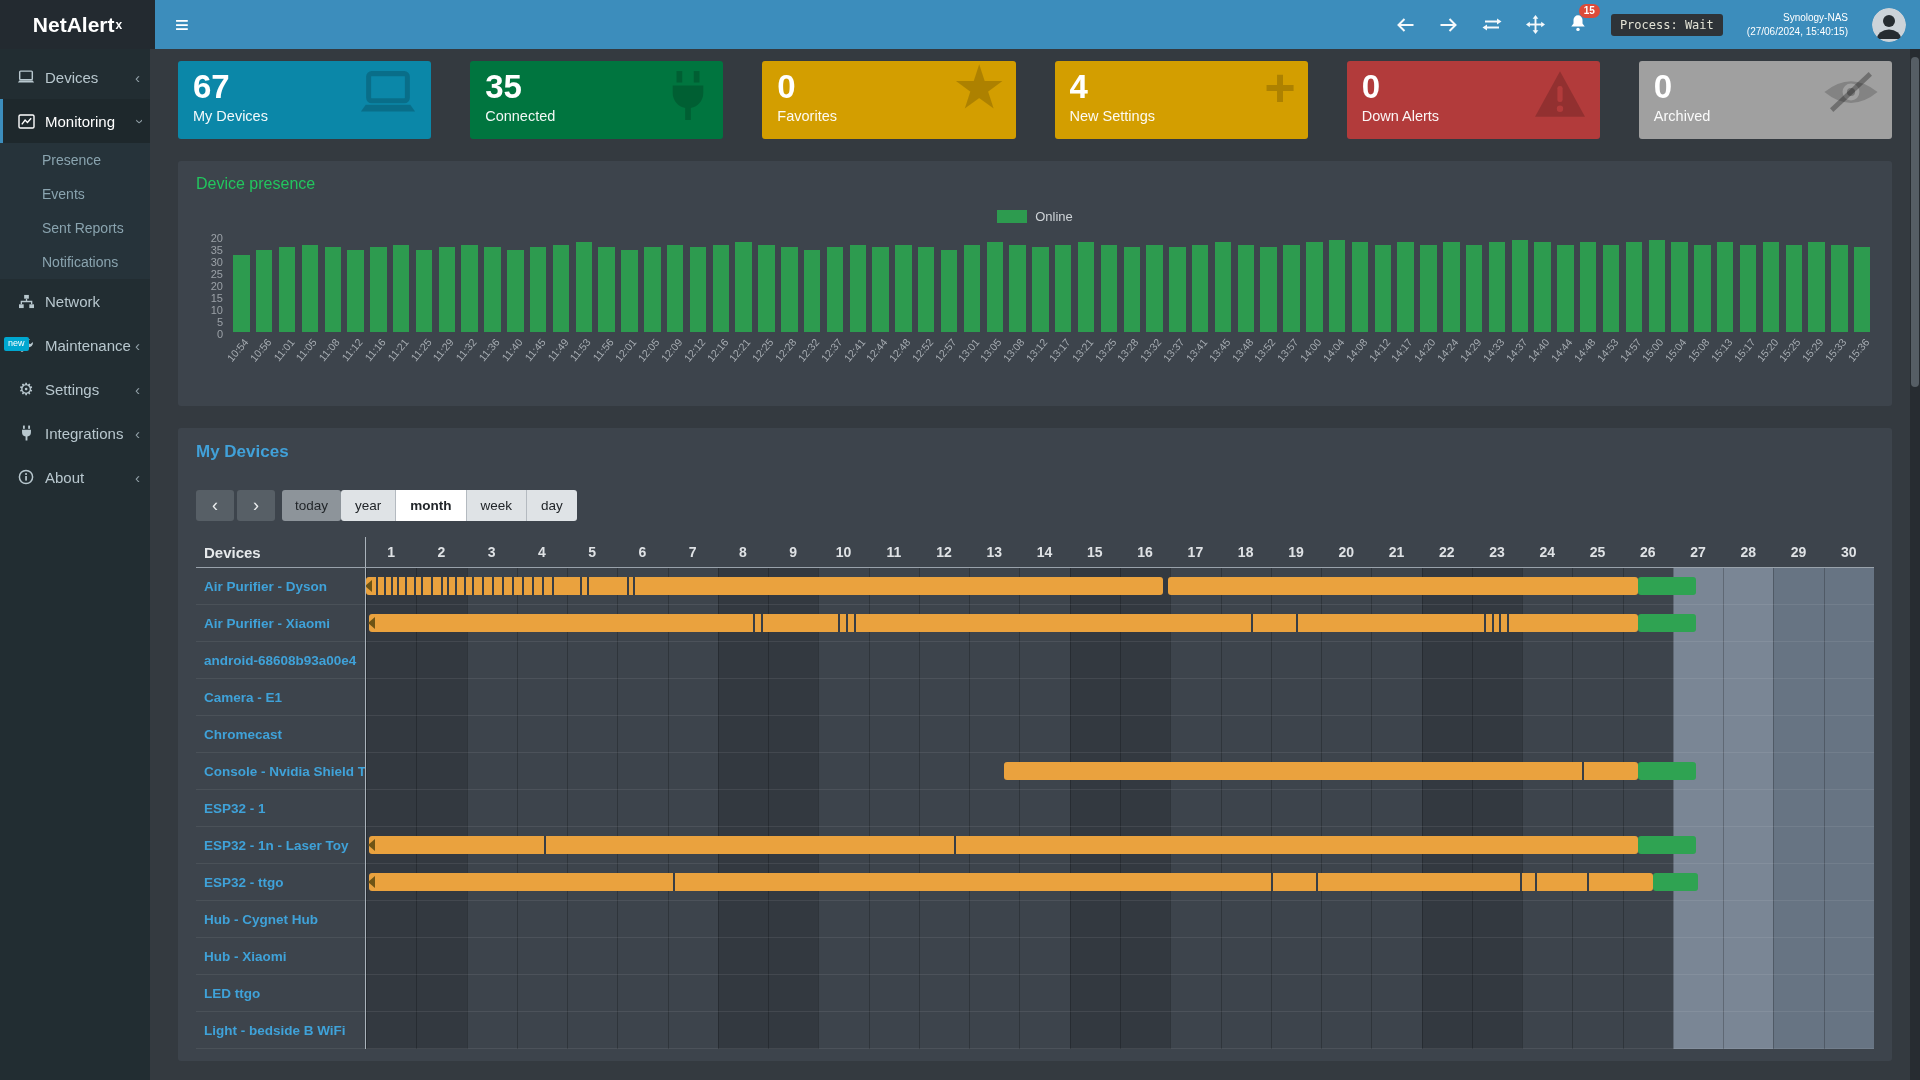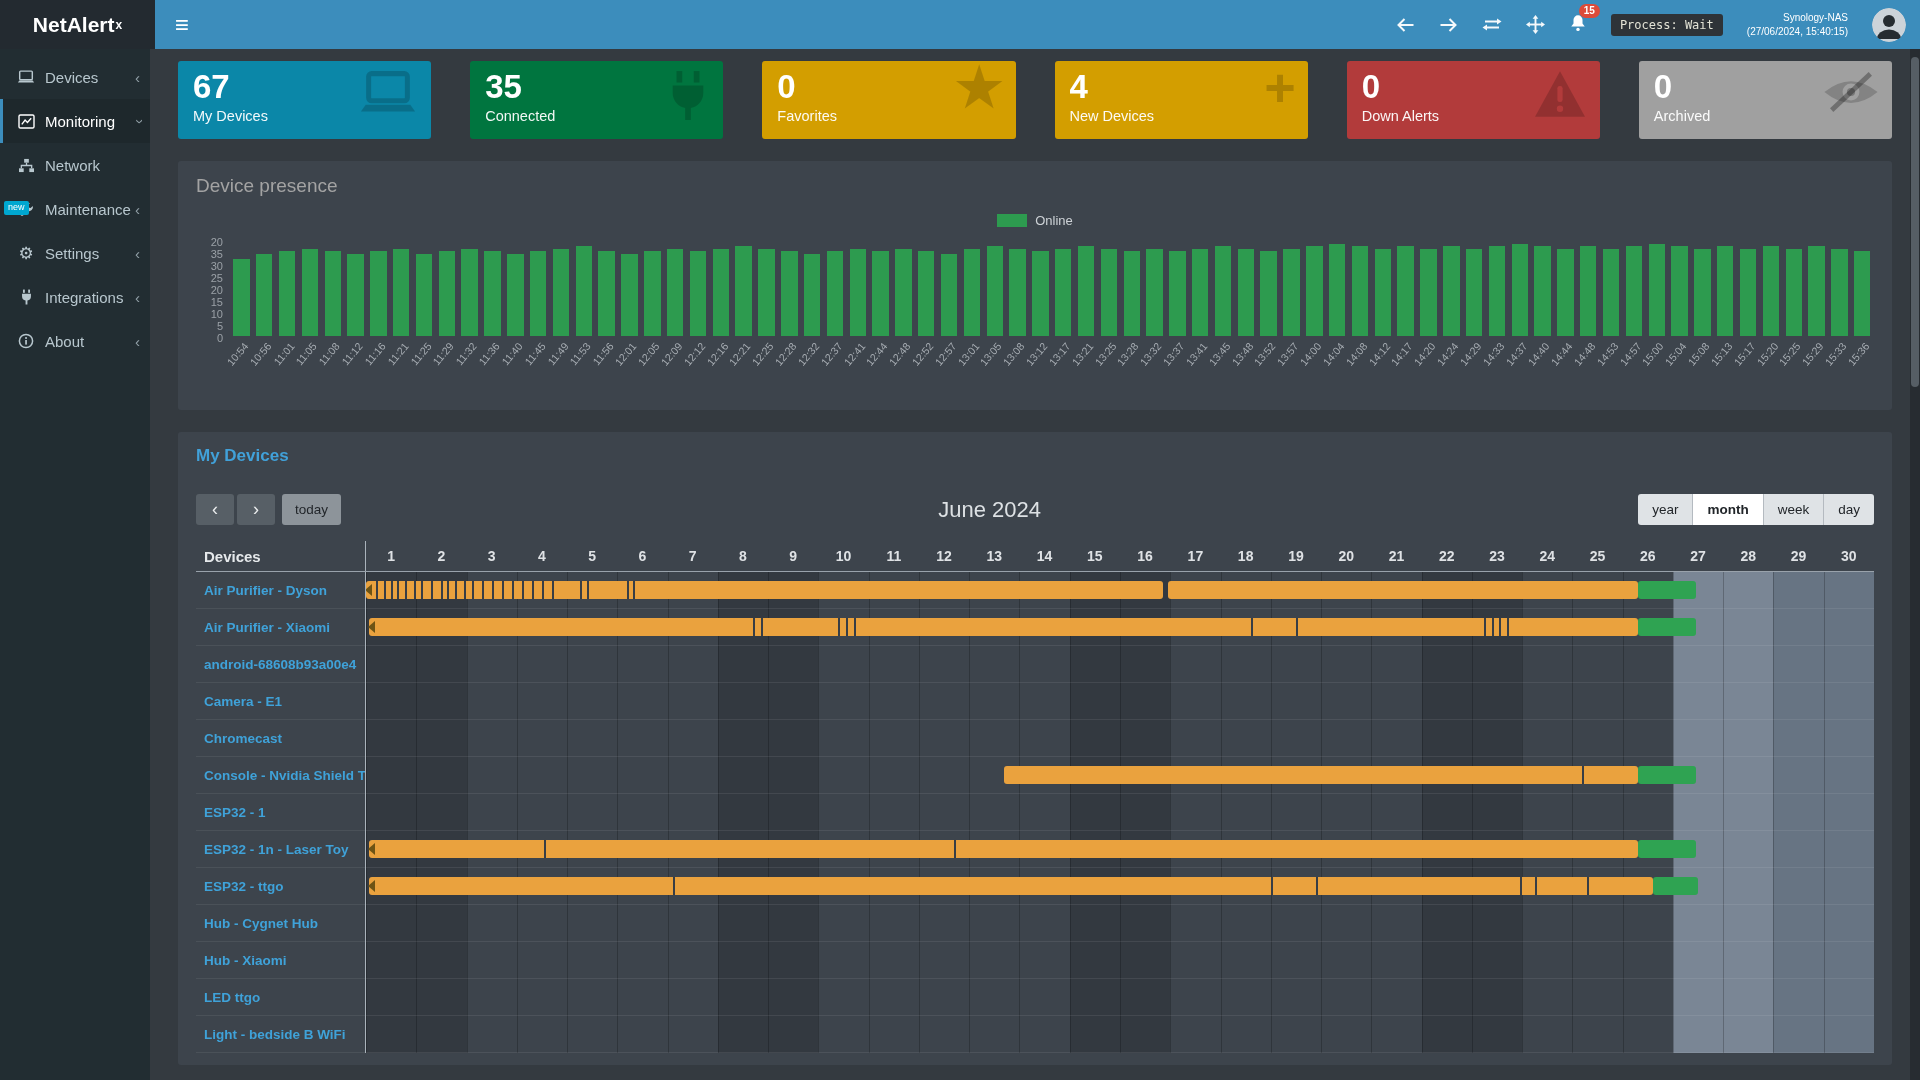--- a/index.html
+++ b/index.html
@@ -30,21 +30,21 @@
   
   .main{position:absolute;top:49px;left:150px;right:0;bottom:0;overflow:hidden}
   .content-header{display:flex;align-items:center;gap:11px;padding:14px 28px 12px;background:#3a4147;color:#d6d9dc;font-size:24px}
   .cards{display:flex;gap:39px;padding:12px 28px 0}
   .stat-card{flex:1;height:78px;border-radius:3px;position:relative;padding:9px 15px;color:#fff;overflow:hidden;cursor:pointer}
   .stat-value{font-size:33px;font-weight:bold;line-height:1.05}
   .stat-label{font-size:14.5px;margin-top:3px;color:rgba(255,255,255,.95)}
   .stat-icon{position:absolute;right:12px;top:8px;color:rgba(0,0,0,.18)}
   .stat-icon.glyph{font-size:54px;line-height:.9;font-weight:bold;top:2px}
   .panel{margin:22px 28px 0;background:#3d444c;border-radius:3px;padding:14px 18px 12px}
-  .panel-title{font-size:19px;color:#a3a3a3}
+  .panel-title{font-size:16px;color:#22c55e}
   
   .legend{display:flex;justify-content:center;align-items:center;gap:8px;margin:16px 0 8px;font-size:13px;color:#ced3d7}
   .legend .sw{width:30px;height:13px;display:inline-block}
   .chart{display:flex;margin-top:2px}
   .yaxis{width:34px;display:flex;flex-direction:column;justify-content:space-between;align-items:flex-end;padding-right:7px;font-size:11px;color:#9ba1a7;height:100px;flex:0 0 34px}
   .plot-wrap{flex:1;min-width:0}
   .plot{display:flex;align-items:flex-end;height:100px}
   .bar-col{flex:1;display:flex;justify-content:center;align-items:flex-end;height:100%}
   .cbar{width:72%}
   .xlabels{display:flex;height:58px;margin-top:4px}
@@ -162,20 +162,34 @@
   <div class="side-item active">
     <span class="sic">
       <svg width="17" height="15" viewBox="0 0 18 16">
           <rect x="1" y="1" width="16" height="14" rx="1.5" fill="none" stroke="currentColor" stroke-width="1.5"></rect>
           <polyline points="4,11 7.5,6.5 10,9 14,4.5" fill="none" stroke="currentColor" stroke-width="1.5"></polyline>
         </svg>
     </span>
     <span>Monitoring</span>
     <span class="chev down">‹</span>
   </div>
+  <div class="submenu">
+    <div class="sub-item">
+        <span>Presence</span>
+      </div>
+    <div class="sub-item">
+        <span>Events</span>
+      </div>
+    <div class="sub-item">
+        <span>Sent Reports</span>
+      </div>
+    <div class="sub-item">
+        <span>Notifications</span>
+      </div>
+  </div>
   <div class="side-item">
     <span class="sic">
       <svg width="17" height="15" viewBox="0 0 18 16">
           <rect x="6.5" y="1" width="5" height="4" fill="currentColor"></rect>
           <rect x="1" y="11" width="5" height="4" fill="currentColor"></rect>
           <rect x="12" y="11" width="5" height="4" fill="currentColor"></rect>
           <path d="M9 5 v3 M3.5 11 v-3 h11 v3" fill="none" stroke="currentColor" stroke-width="1.4"></path>
         </svg>
     </span>
     <span>Network</span>
@@ -244,21 +258,21 @@
           </svg>
       </span>
     </div>
     <div class="stat-card" style="background: rgb(211, 158, 0); --cbg: #d39e00;">
       <div class="stat-value">0</div>
       <div class="stat-label">Favorites</div>
       <span class="stat-icon glyph">★</span>
     </div>
     <div class="stat-card" style="background: rgb(211, 158, 0); --cbg: #d39e00;">
       <div class="stat-value">4</div>
-      <div class="stat-label">New Devices</div>
+      <div class="stat-label">New Settings</div>
       <span class="stat-icon glyph">+</span>
     </div>
     <div class="stat-card" style="background: rgb(178, 59, 59); --cbg: #b23b3b;">
       <div class="stat-value">0</div>
       <div class="stat-label">Down Alerts</div>
       <span class="stat-icon">
         <svg width="56" height="50" viewBox="0 0 48 44">
             <path d="M24 2 L46 42 H2 z" fill="rgba(0,0,0,.18)"></path>
             <rect x="21.7" y="15" width="4.6" height="14" rx="2" fill="var(--cbg,#b23b3b)"></rect>
             <circle cx="24" cy="35" r="2.8" fill="var(--cbg,#b23b3b)"></circle>
@@ -744,21 +758,20 @@
     <div class="cal-toolbar">
       <div class="nav-group">
         <div class="nbtn">
             <span>‹</span>
           </div>
         <div class="nbtn">
             <span>›</span>
           </div>
       </div>
       <div class="today-btn">today</div>
-      <div class="cal-title">June 2024</div>
       <div class="view-group">
         <div class="vbtn">year</div>
         <div class="vbtn active">month</div>
         <div class="vbtn">week</div>
         <div class="vbtn">day</div>
       </div>
     </div>
 
     <div class="cal-grid">
       <div class="cal-hdr">

